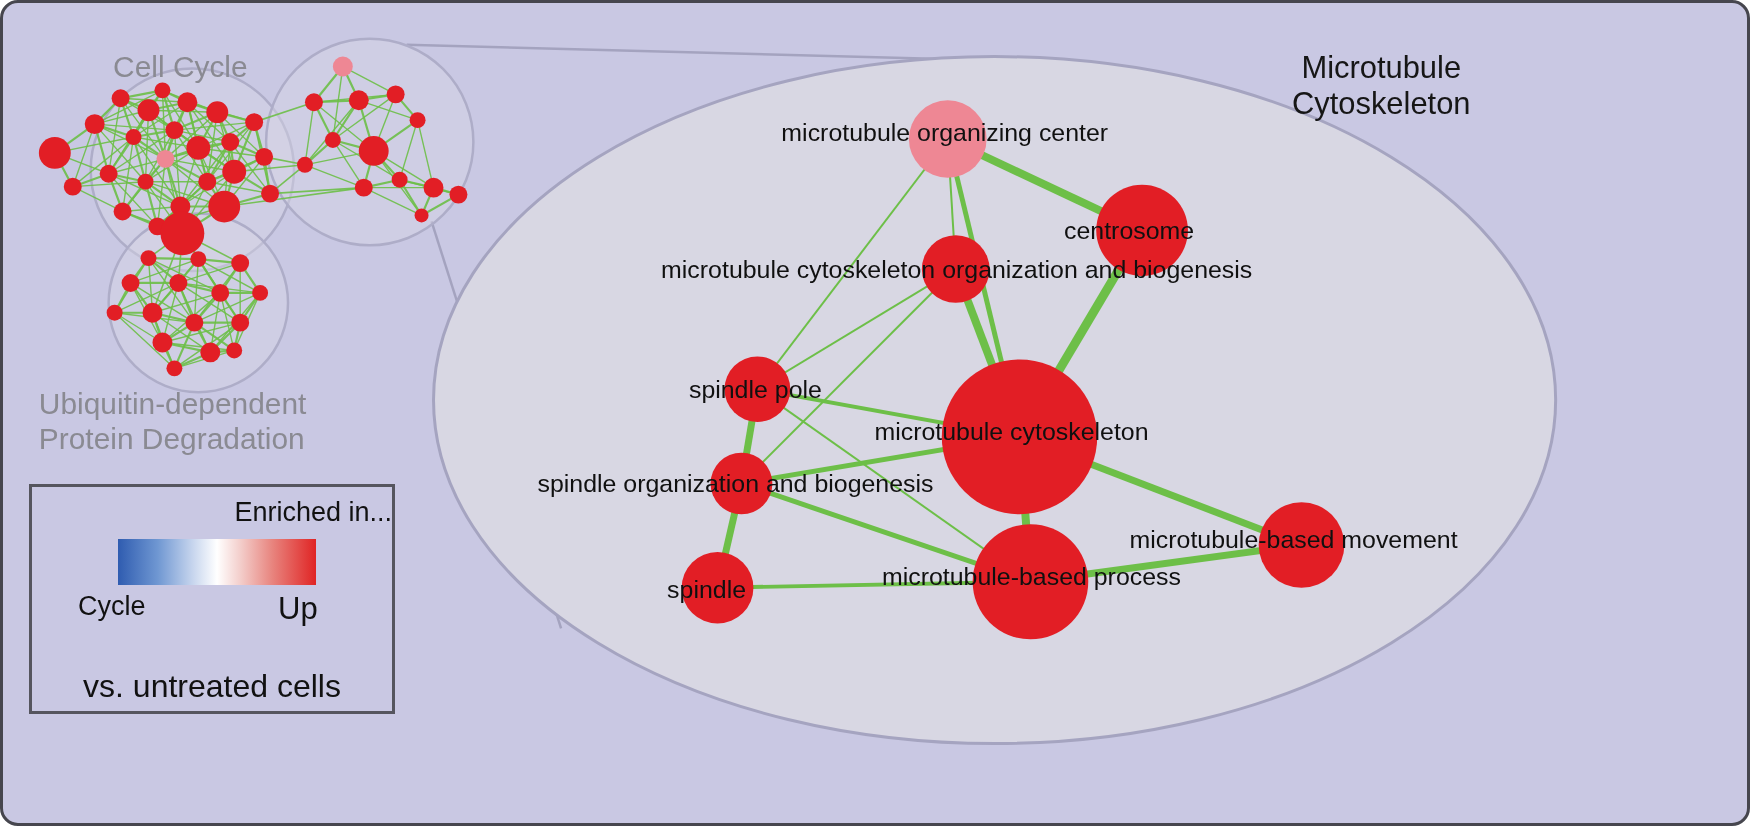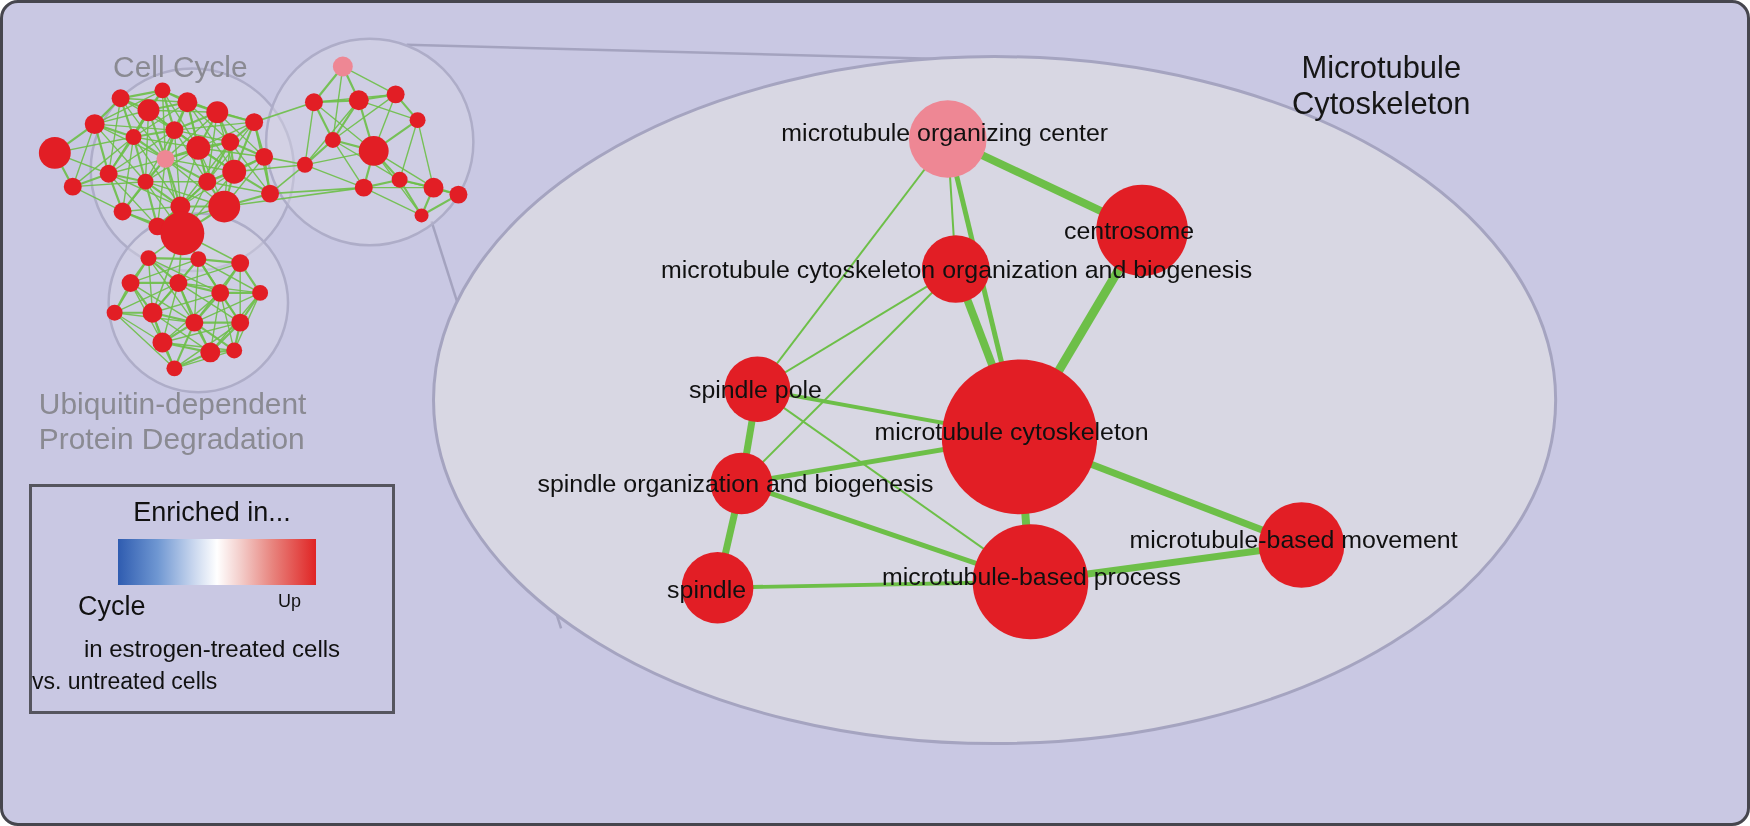--- a/index.html
+++ b/index.html
@@ -17,30 +17,30 @@
   .gray-label  { font-size: 30px; fill: #8a8a92; }
   .black-title { font-size: 31px; fill: #161616; }
   .node-label  { font-size: 25px; fill: #101010; }
   .legend {
     position: absolute; left: 26px; top: 481px;
     width: 360px; height: 224px;
     border: 3px solid #55555e;
     background: #c9c8e3;
     color: #111;
   }
-  .legend-title { position: absolute; top: 10px; width: 100%; text-align: center; font-size: 27px; }
+  .legend-title { position: absolute; top: 10px; width: 100%; text-align: right; font-size: 27px; }
   .legend-gradient {
     position: absolute; left: 86px; top: 52px; width: 198px; height: 46px;
     background: linear-gradient(90deg, #2f5cb0 0%, #6f97d2 20%, #c8d6ee 38%,
                 #ffffff 50%, #f3cdca 62%, #e8847e 78%, #e02424 100%);
   }
   .legend-down { position: absolute; left: 46px;  top: 104px; font-size: 27px; }
-  .legend-up   { position: absolute; left: 246px; top: 104px; font-size: 18px; }
+  .legend-up   { position: absolute; left: 246px; top: 104px; font-size: 31px; }
   .legend-line1 { position: absolute; top: 148px; width: 100%; text-align: center; font-size: 24px; }
-  .legend-line2 { position: absolute; top: 181px; width: 100%; text-align: left; font-size: 23px; }
+  .legend-line2 { position: absolute; top: 181px; width: 100%; text-align: center; font-size: 32px; }
 </style>
 </head>
 <body>
 
 <div class="figure">
   <svg viewBox="0 0 1750 826" preserveAspectRatio="none">
     <g id="gen-layer">
         <line x1="405" y1="42" x2="1000" y2="58" stroke="#a4a3bf" stroke-width="2.5"></line>
         <line x1="430" y1="220" x2="560" y2="630" stroke="#a4a3bf" stroke-width="2.5"></line>
         <circle cx="190" cy="168" r="102" fill="rgba(214,213,228,0.45)" stroke="#aeadc8" stroke-width="2.5"></circle>
@@ -396,16 +396,15 @@
     <text class="gray-label" x="36" y="449">Protein Degradation</text>
     <text class="black-title" x="1383" y="76" text-anchor="middle">Microtubule</text>
     <text class="black-title" x="1383" y="112" text-anchor="middle">Cytoskeleton</text>
   </svg>
 
   <div class="legend">
     <div class="legend-title">Enriched in...</div>
     <div class="legend-gradient"></div>
     <div class="legend-down">Cycle</div>
     <div class="legend-up">Up</div>
-    <div class="legend-line1">in estrogen-treated cells</div>
     <div class="legend-line2">vs. untreated cells</div>
   </div>
 </div>
 
 </body></html>

